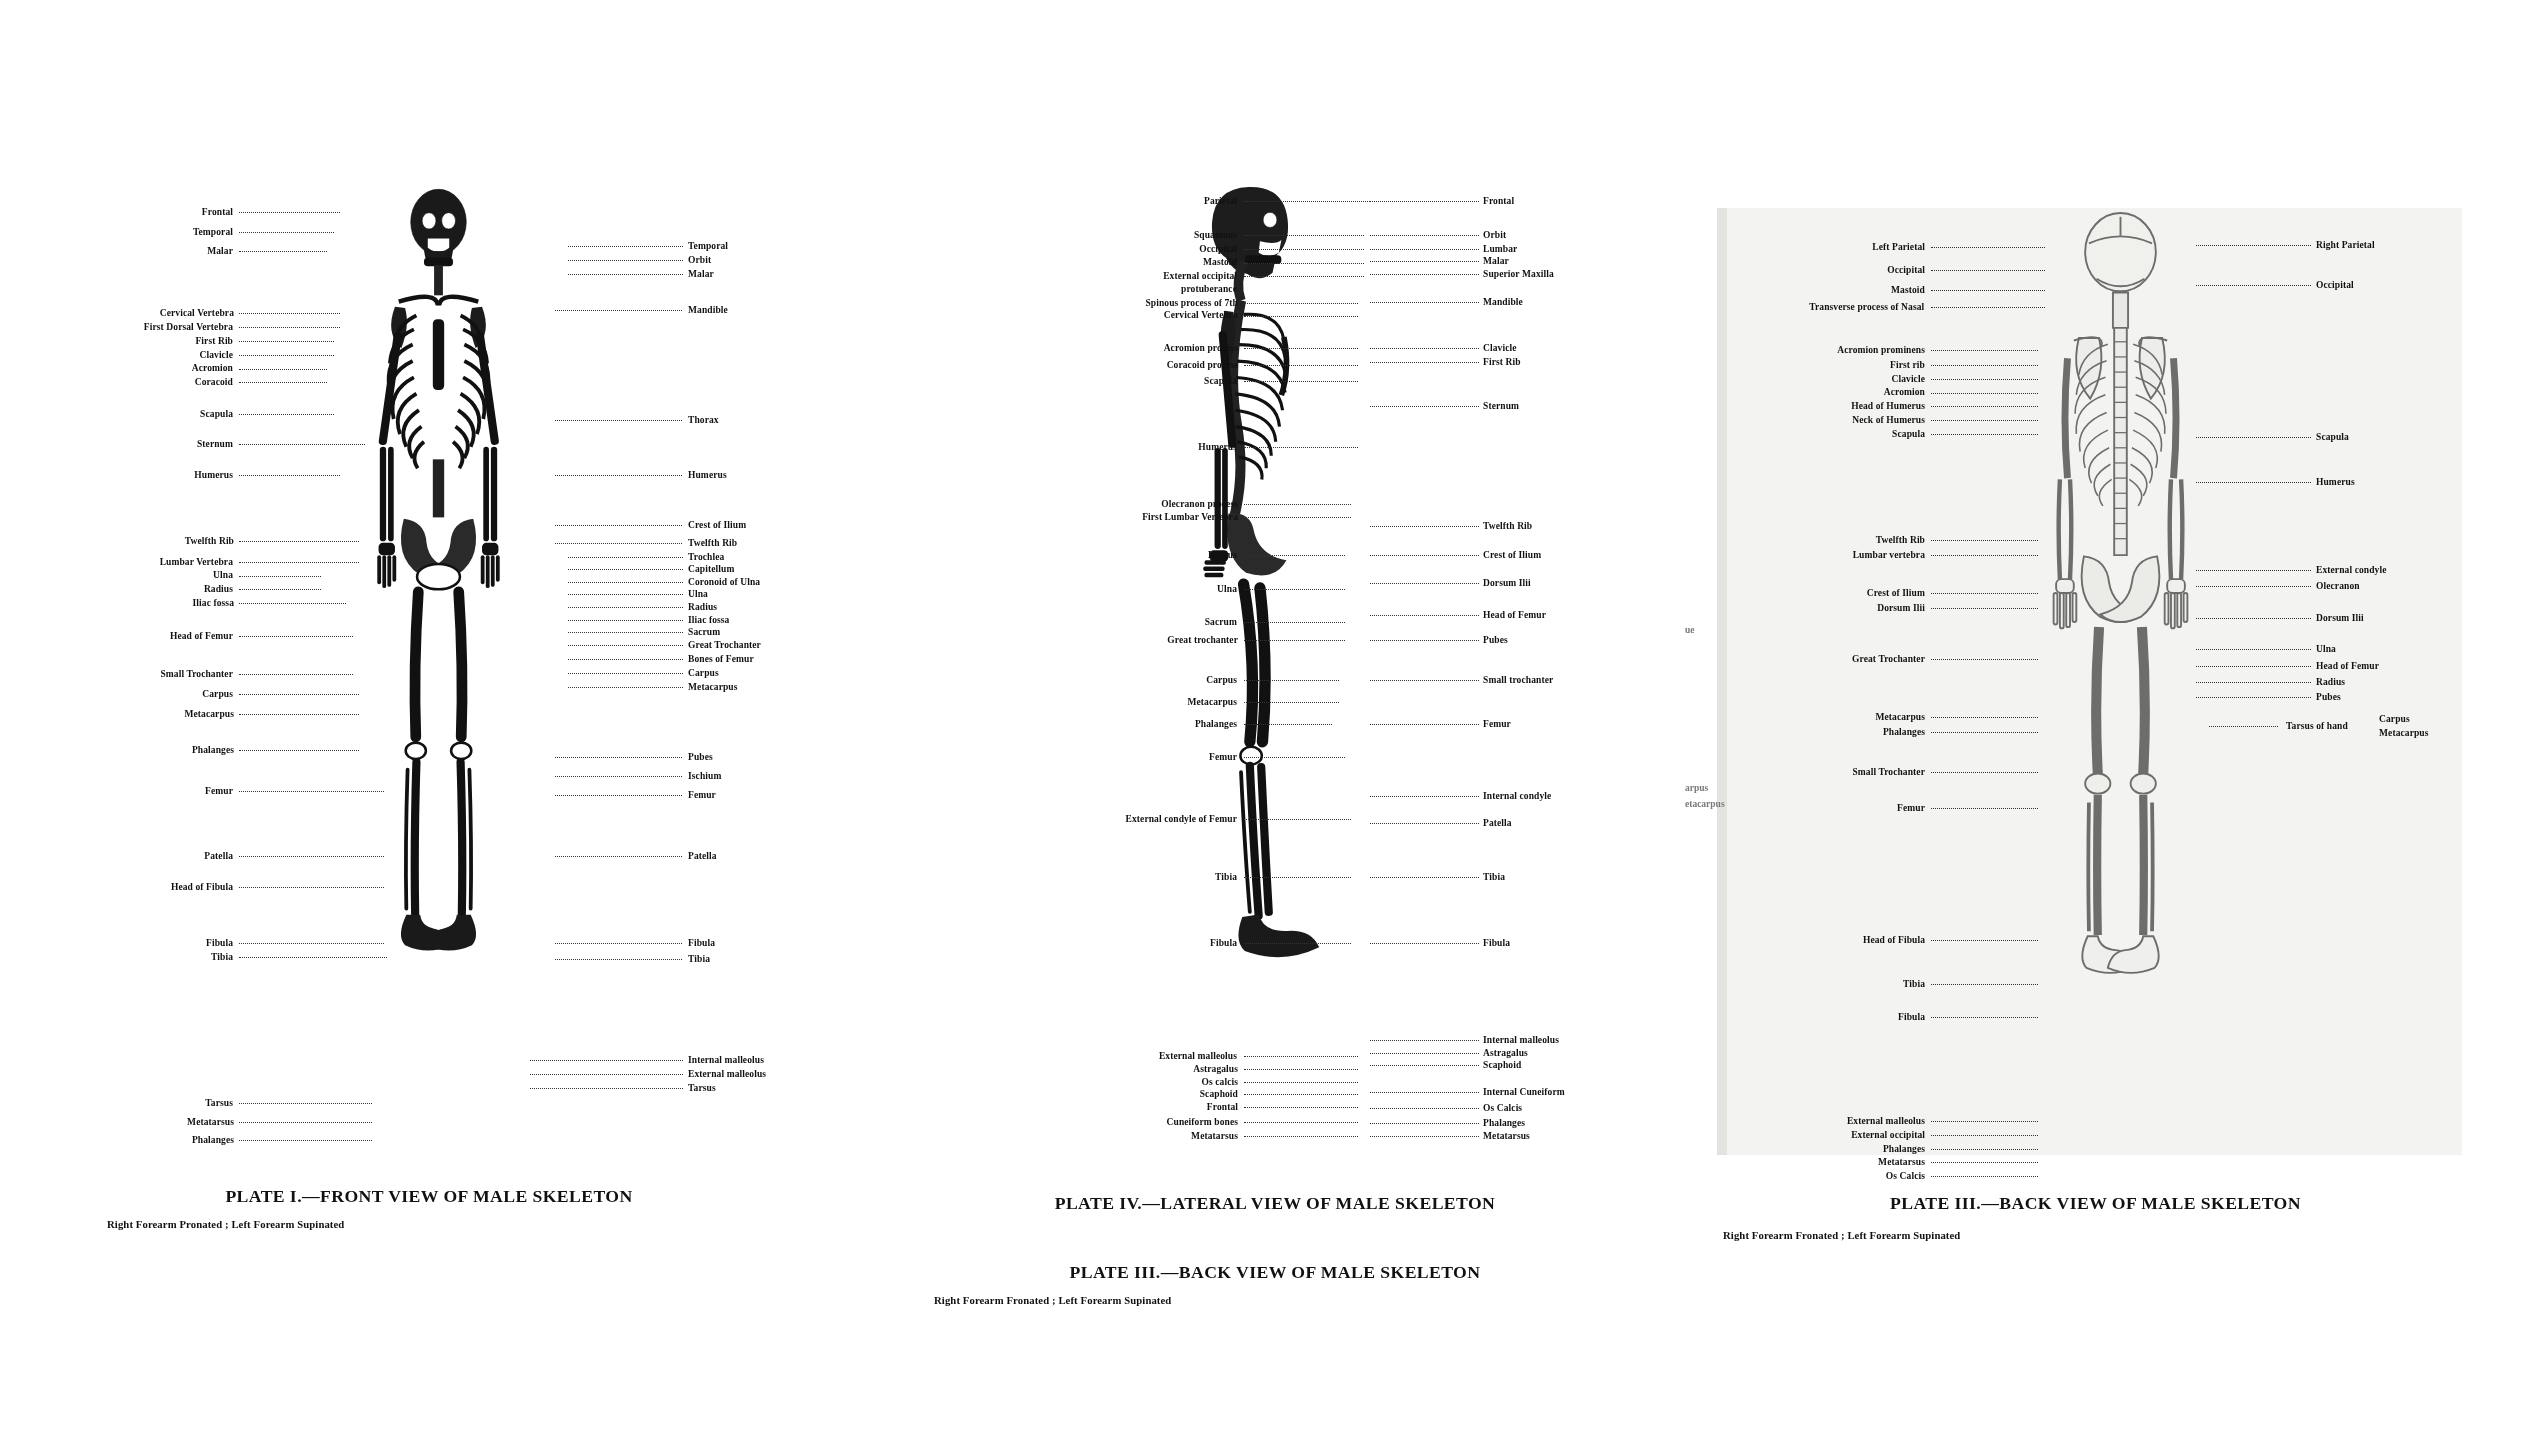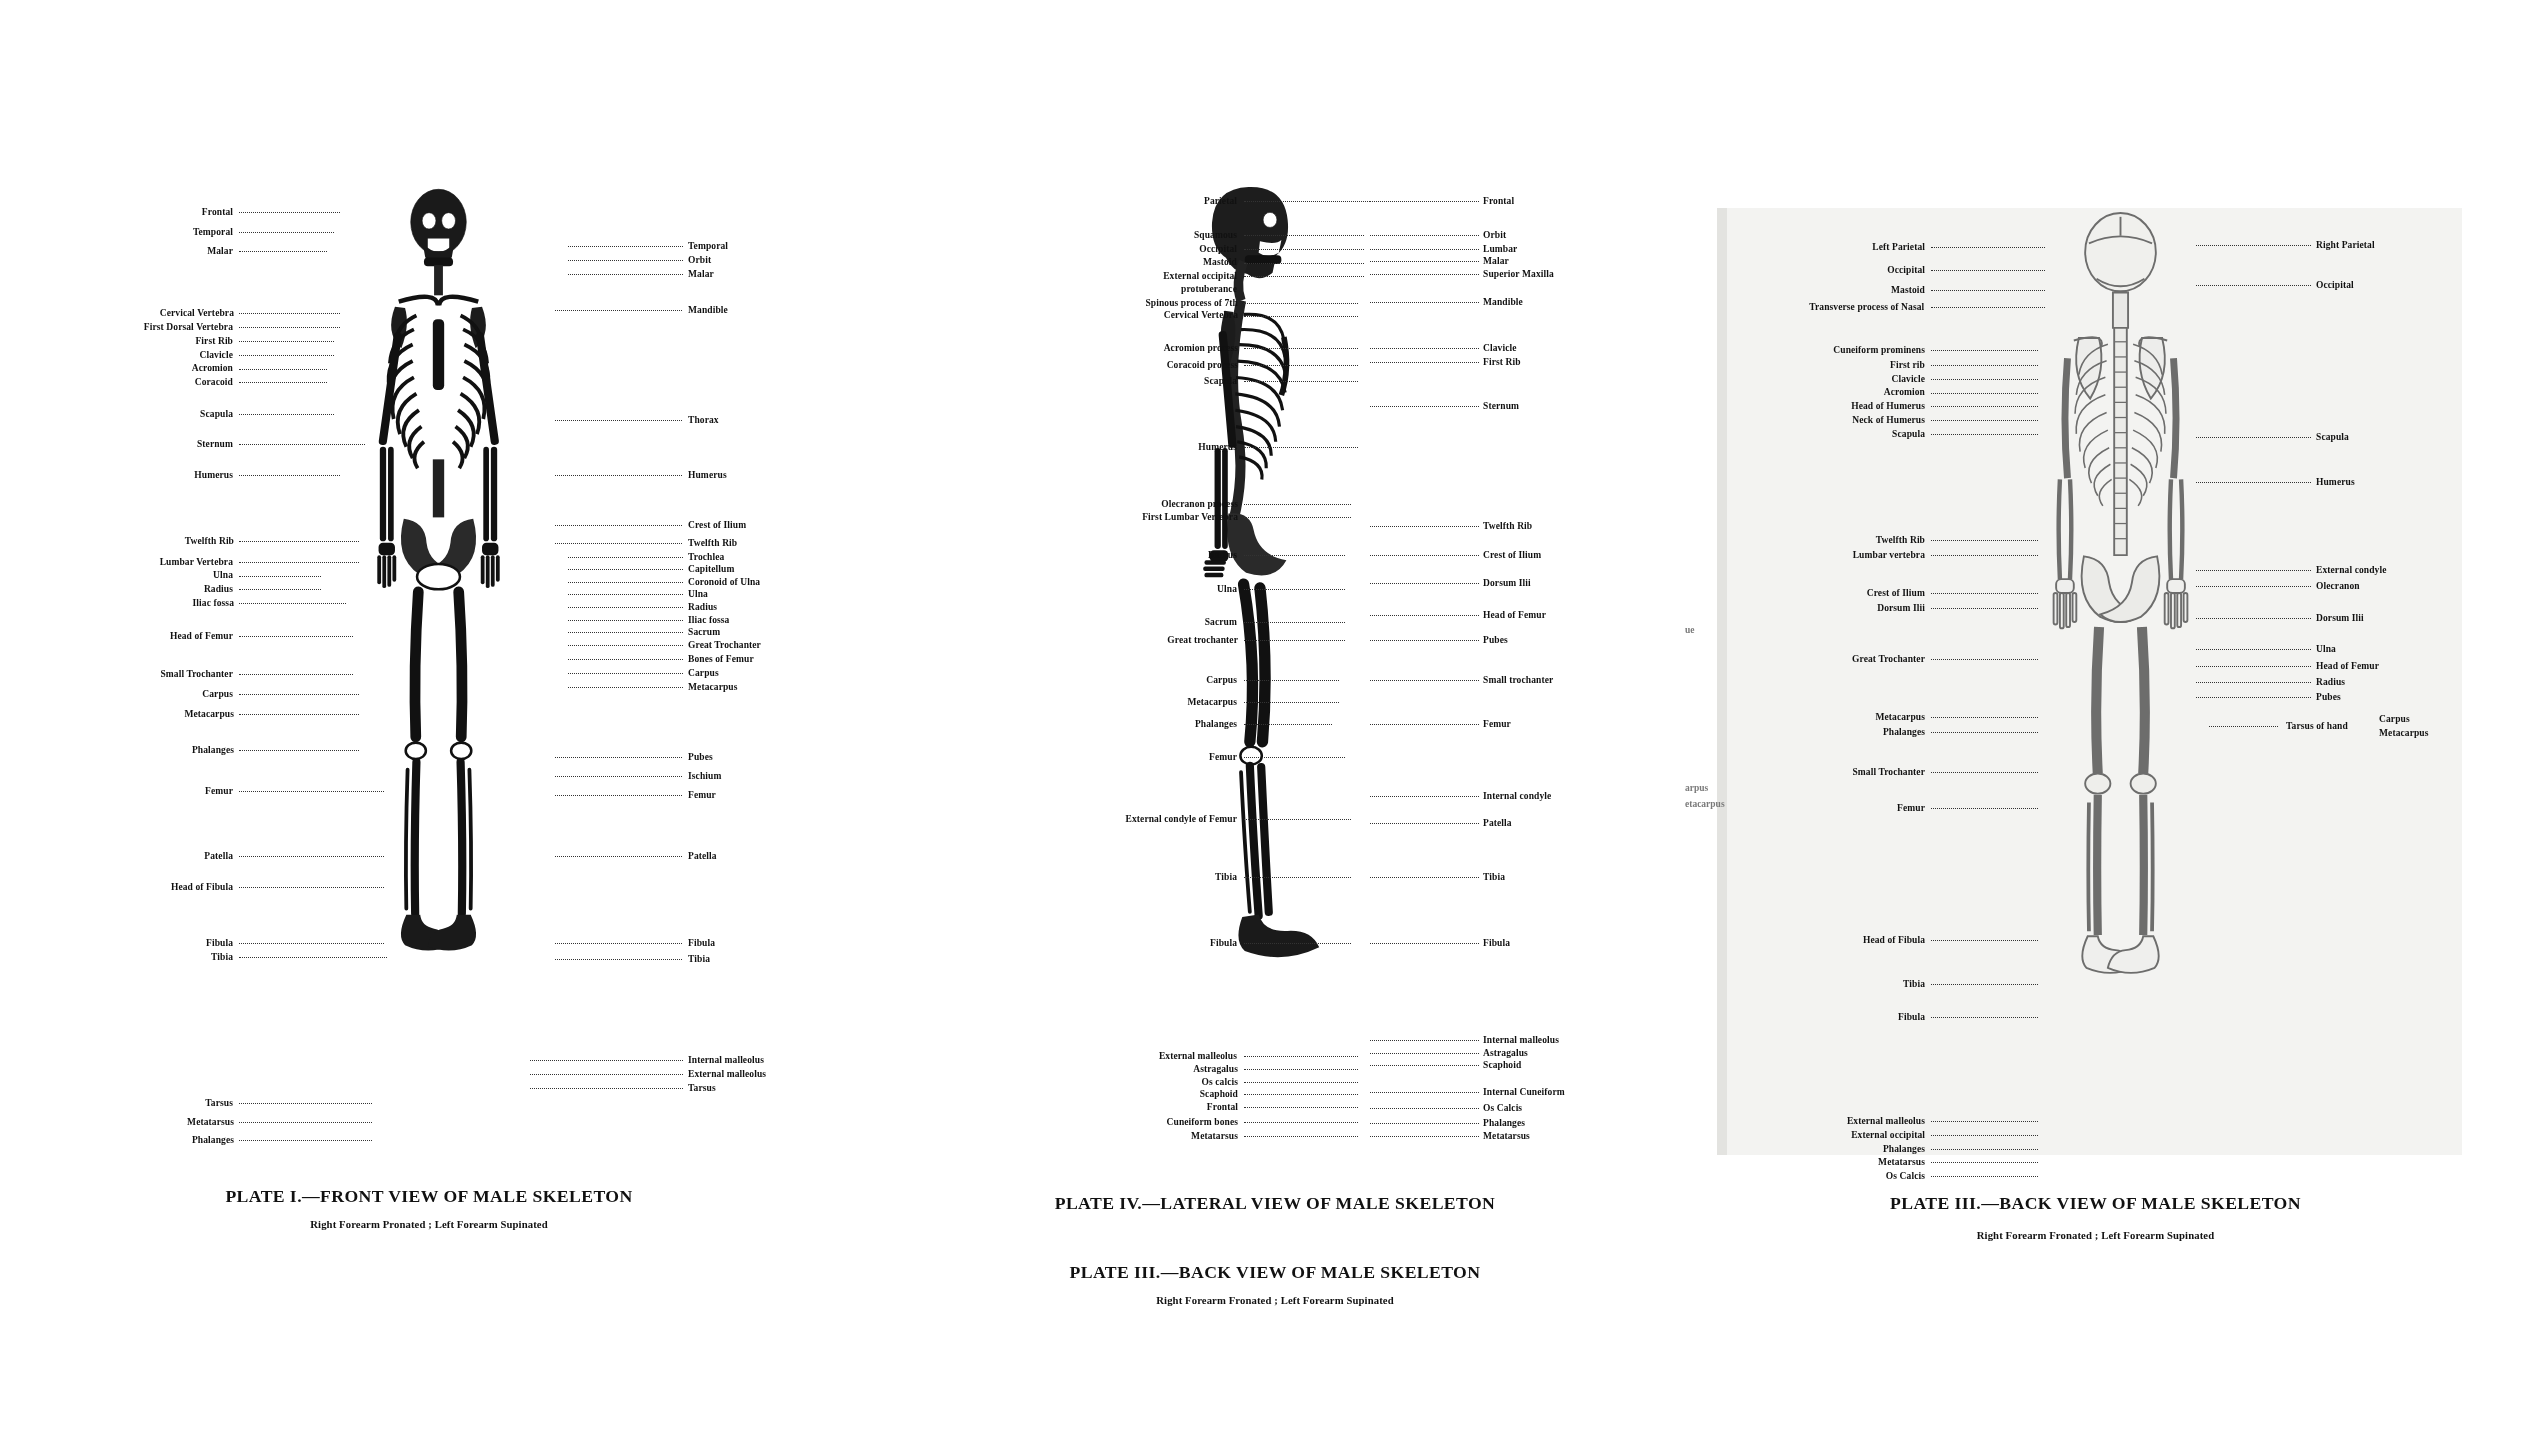--- a/index.html
+++ b/index.html
@@ -18,21 +18,21 @@
   .lbl.right{text-align:left;}
   .lbl.left{text-align:right;}
   .lbl .ln{display:block;}
 
   
   .leader{position:absolute;height:0.6px;border-top:0.6px dotted #333;}
 
   
   .cap-main{position:absolute;text-align:center;font-weight:bold;
             font-size:17.7px;letter-spacing:0.4px;}
-  .cap-sub{position:absolute;text-align:center;font-weight:bold;
+  .cap-sub{position:absolute;text-align:left;font-weight:bold;
            font-size:10.7px;letter-spacing:0.1px;}
 
   
   .scan-bg{position:absolute;background:#f3f3f1;}
   .scan-edge{position:absolute;background:#e3e3e0;}
   .ghost{position:absolute;font-size:9.5px;font-weight:bold;color:#7a7a7a;
          white-space:nowrap;}
   .faint{opacity:.72;}
 </style>
 </head>
@@ -904,21 +904,21 @@
       <span class="ln">Mastoid</span>
     </div>
   <div class="leader" style="left:246px;top:290px;width:114px;"></div>
 
   <div class="lbl left" style="left:6.3px;top:302px;width:233px;">
       <span class="ln">Transverse process of Nasal</span>
     </div>
   <div class="leader" style="left:246px;top:307px;width:114px;"></div>
 
   <div class="lbl left" style="left:38px;top:345px;width:202px;">
-      <span class="ln">Cuneiform prominens</span>
+      <span class="ln">Acromion prominens</span>
     </div>
   <div class="leader" style="left:246px;top:350px;width:107px;"></div>
 
   <div class="lbl left" style="left:57px;top:360px;width:183px;">
       <span class="ln">First rib</span>
     </div>
   <div class="leader" style="left:246px;top:365px;width:107px;"></div>
 
   <div class="lbl left" style="left:57px;top:374px;width:183px;">
       <span class="ln">Clavicle</span>

